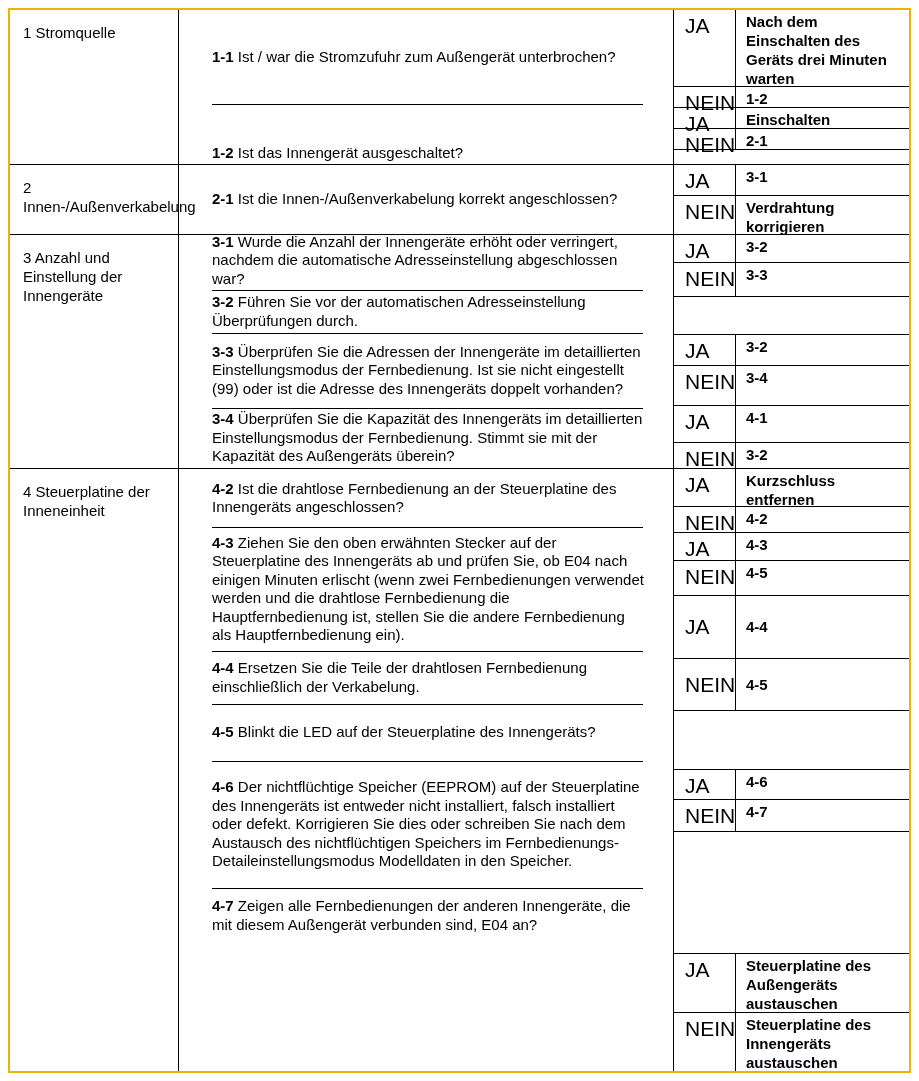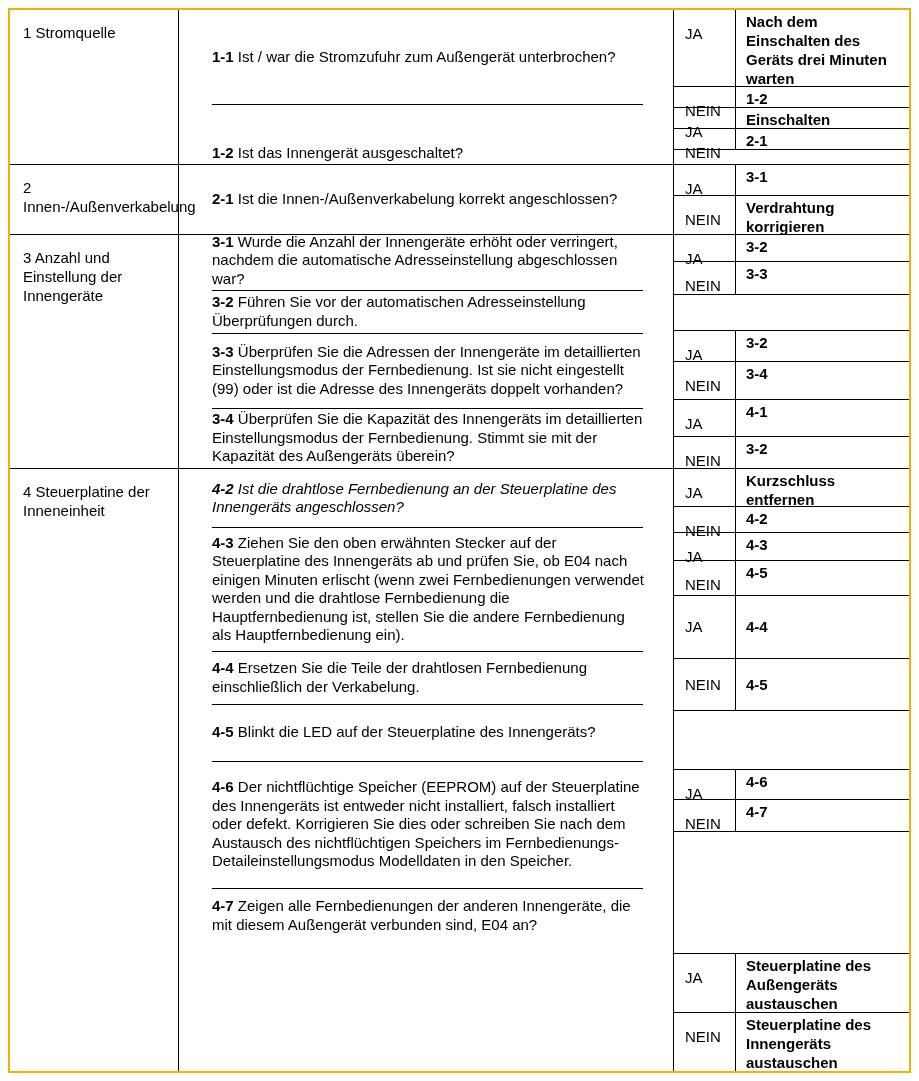--- a/index.html
+++ b/index.html
@@ -19,21 +19,21 @@
   .q.sep::after{content:"";position:absolute;left:33px;right:30px;bottom:-1px;
     border-bottom:1.5px solid #000;}
   .qtext b{font-weight:bold;}
   .acol{flex:0 0 236px;width:236px;display:flex;flex-direction:column;
     border-left:1.5px solid #000;box-sizing:border-box;}
   .ans{display:flex;box-sizing:border-box;border-bottom:1.5px solid #000;min-height:0;}
   .ans.nobb{border-bottom:none;}
   .ans.bt2{border-top:1.5px solid #000;}
   .ablank{box-sizing:border-box;}
   .albl{flex:0 0 62px;width:62px;box-sizing:border-box;border-right:1.5px solid #000;
-    padding:14px 2px 0 11px;font-size:15px;line-height:19px;}
+    padding:6px 2px 0 11px;font-size:21px;line-height:19px;}
   .ares{flex:1 1 auto;box-sizing:border-box;padding:2px 4px 0 10px;
     font-size:15px;line-height:19px;font-weight:bold;min-width:0;}
   .ans.mid .albl,.ans.mid .ares{display:flex;align-items:center;padding-top:0;}
 </style>
 </head>
 <body>
 
 <div class="page">
   <div id="ttable">
       <div class="section" style="height: 154px;">
@@ -124,21 +124,21 @@
           </div>
           <div class="ans nobb" style="flex: 1 1 auto;">
             <div class="albl">NEIN</div>
             <div class="ares">3-2</div>
           </div>
         </div>
       </div>
       <div class="section bt" style="flex: 1 1 auto;">
         <div class="title">4 Steuerplatine der Inneneinheit</div>
         <div class="qcol">
-          <div class="q sep" style="height: 58px; font-style: italic;">
+          <div class="q sep" style="height: 58px;">
             <div class="qtext"><b>4-2</b> Ist die drahtlose Fernbedienung an der Steuerplatine des Innengeräts angeschlossen?</div>
           </div>
           <div class="q sep" style="height: 124px;">
             <div class="qtext"><b>4-3</b> Ziehen Sie den oben erwähnten Stecker auf der Steuerplatine des Innengeräts ab und prüfen Sie, ob E04 nach einigen Minuten erlischt (wenn zwei Fernbedienungen verwendet werden und die drahtlose Fernbedienung die Hauptfernbedienung ist, stellen Sie die andere Fernbedienung als Hauptfernbedienung ein).</div>
           </div>
           <div class="q sep" style="height: 53px;">
             <div class="qtext"><b>4-4</b> Ersetzen Sie die Teile der drahtlosen Fernbedienung einschließlich der Verkabelung.</div>
           </div>
           <div class="q sep" style="height: 57px;">
             <div class="qtext"><b>4-5</b> Blinkt die LED auf der Steuerplatine des Innengeräts?</div>

